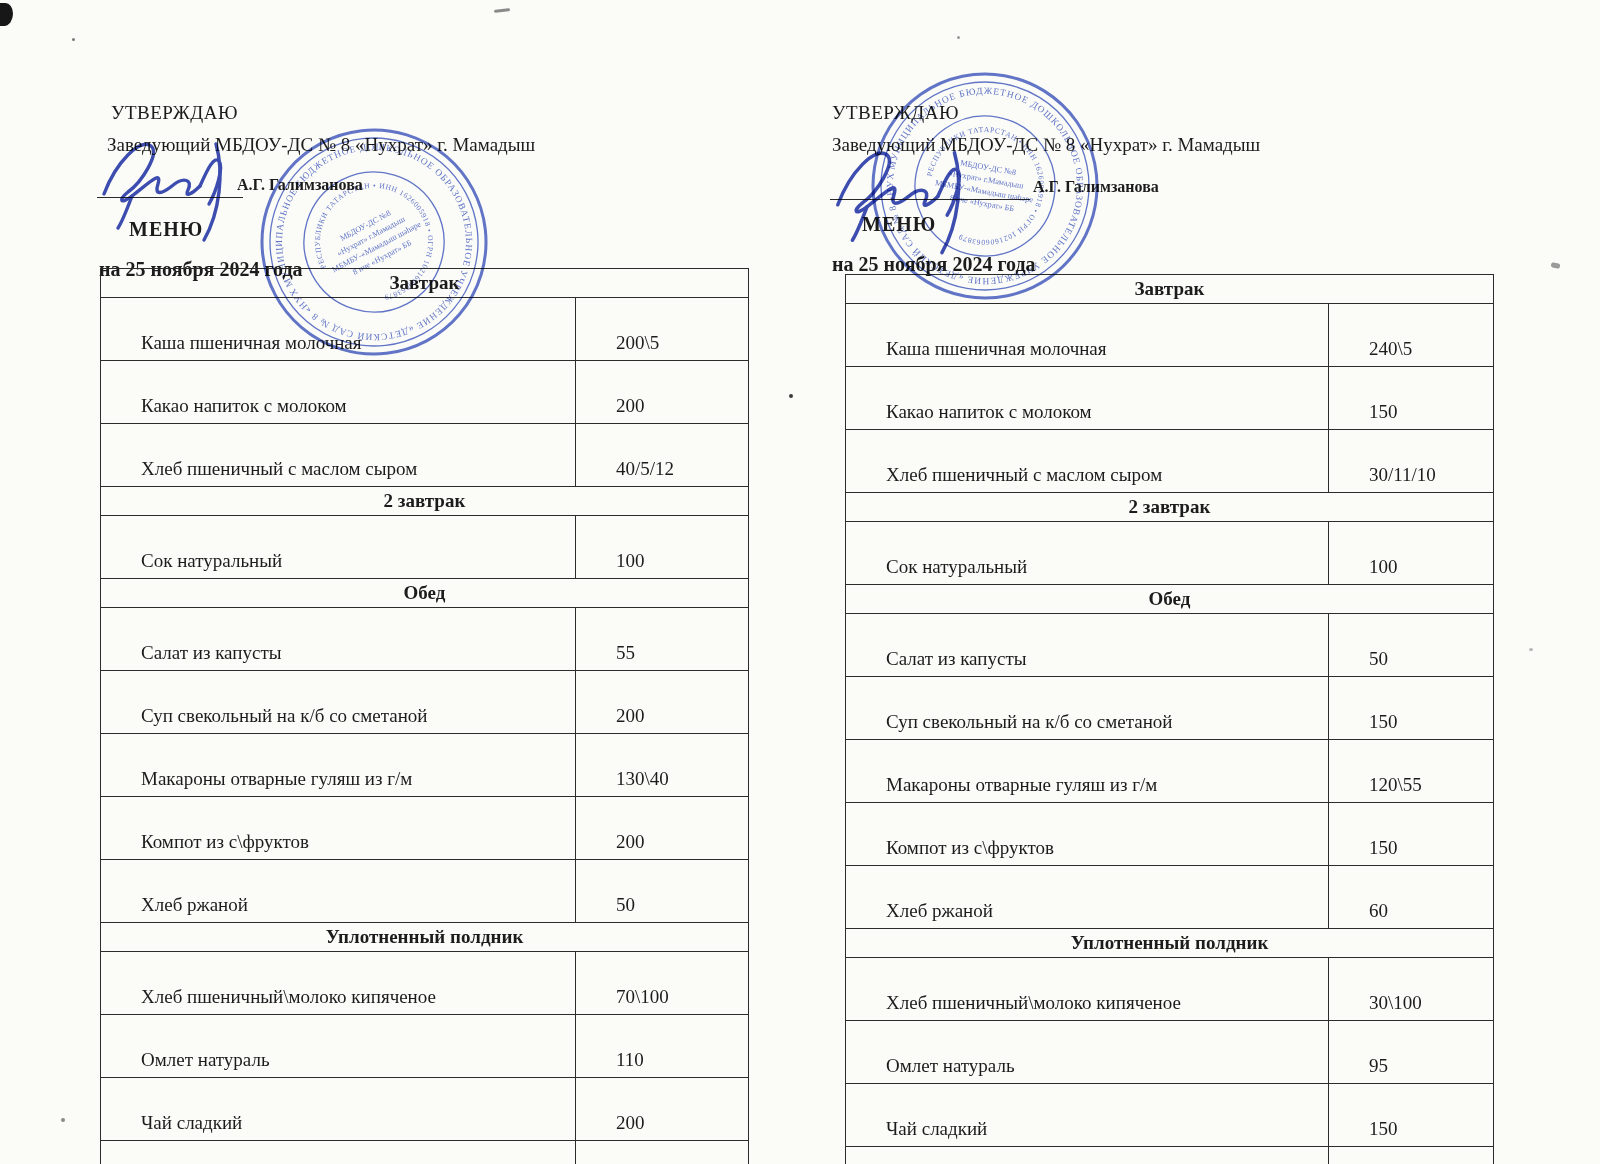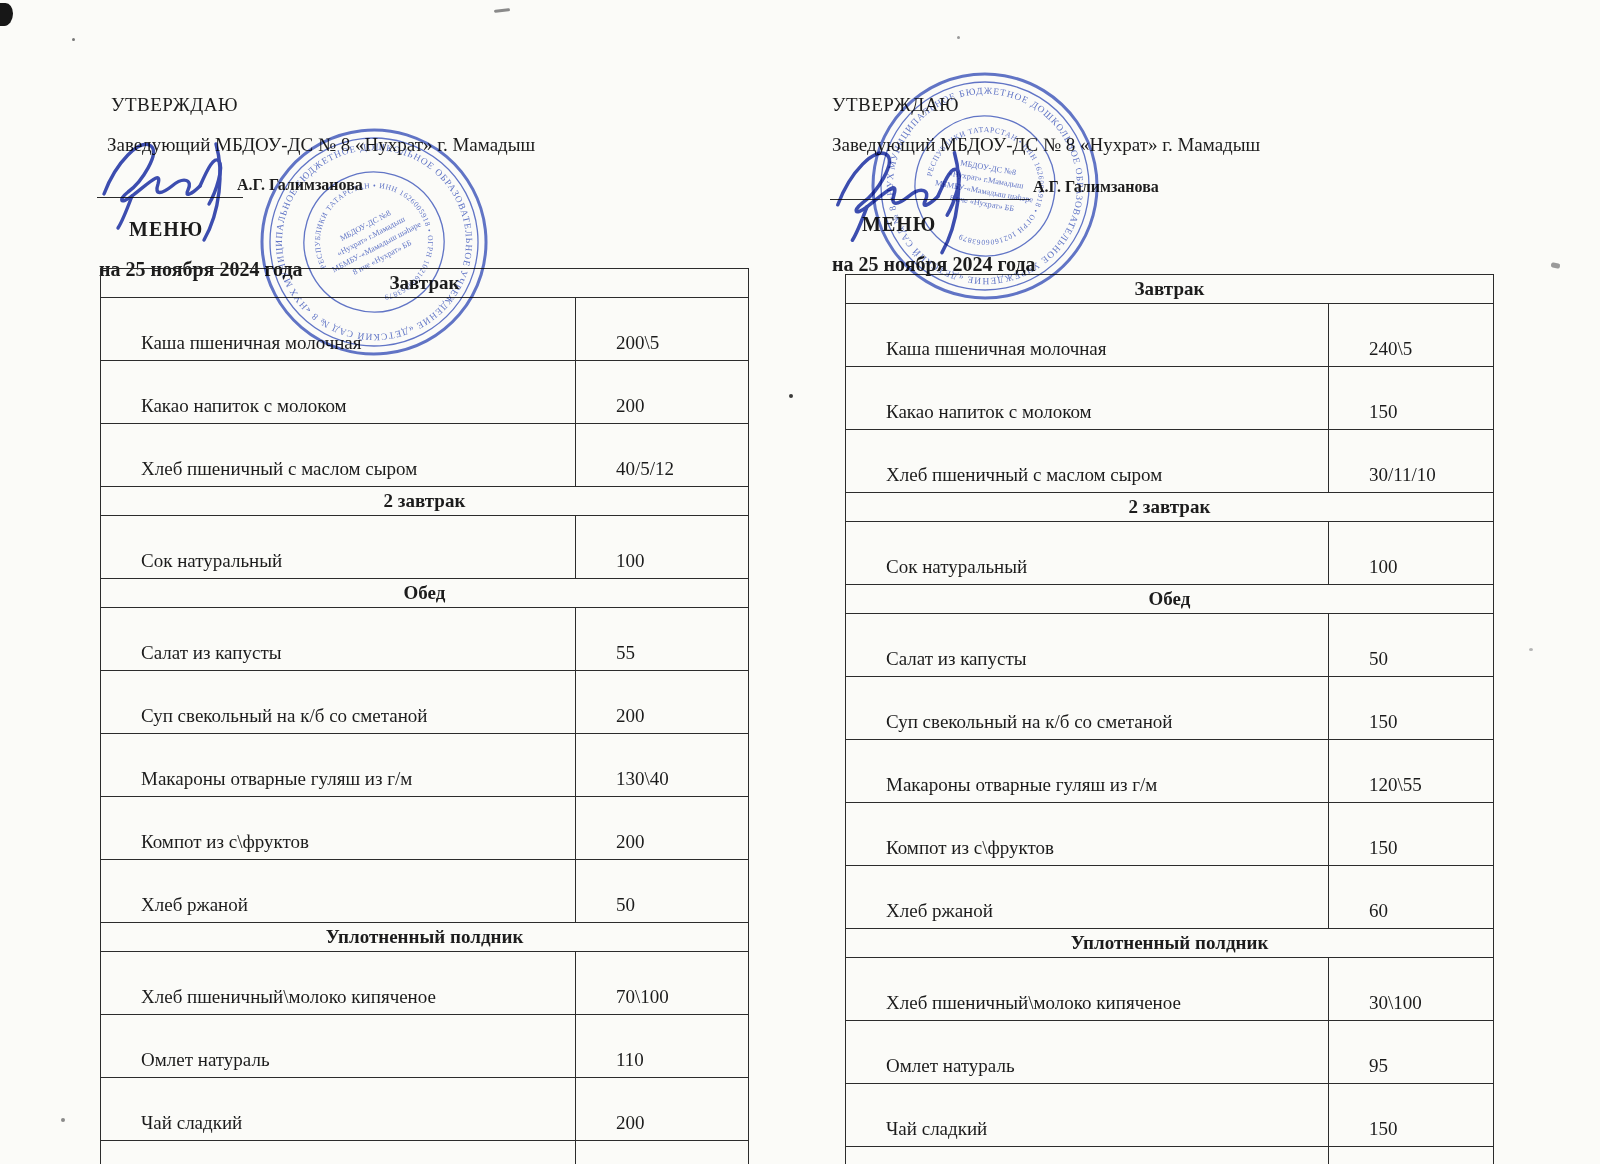--- a/index.html
+++ b/index.html
@@ -9,21 +9,21 @@
     font-family:"Liberation Serif", serif;
     color:#1c1c1c;
     position:relative;
     overflow:hidden;
   }
   .page{position:absolute;inset:0;}
   .doc{position:absolute;top:88px;width:660px;height:1040px;}
   #doc-left{left:99px;}
   #doc-right{left:832px;}
 
-  .approve{position:absolute;top:6px;font-size:19px;letter-spacing:.5px;}
+  .approve{position:absolute;top:14px;font-size:19px;letter-spacing:.5px;}
   #doc-left .approve{left:12px;}
   #doc-right .approve{left:0px;}
 
   .headline{position:absolute;top:46px;font-size:19px;white-space:nowrap;}
   #doc-left .headline{left:8px;}
   #doc-right .headline{left:0px;}
 
   .sig-underline{position:absolute;height:0;border-bottom:1.8px solid #2a2a2a;}
   #doc-left .sig-underline{left:-2px;top:109px;width:146px;}
   #doc-right .sig-underline{left:-2px;top:111px;width:200px;}

